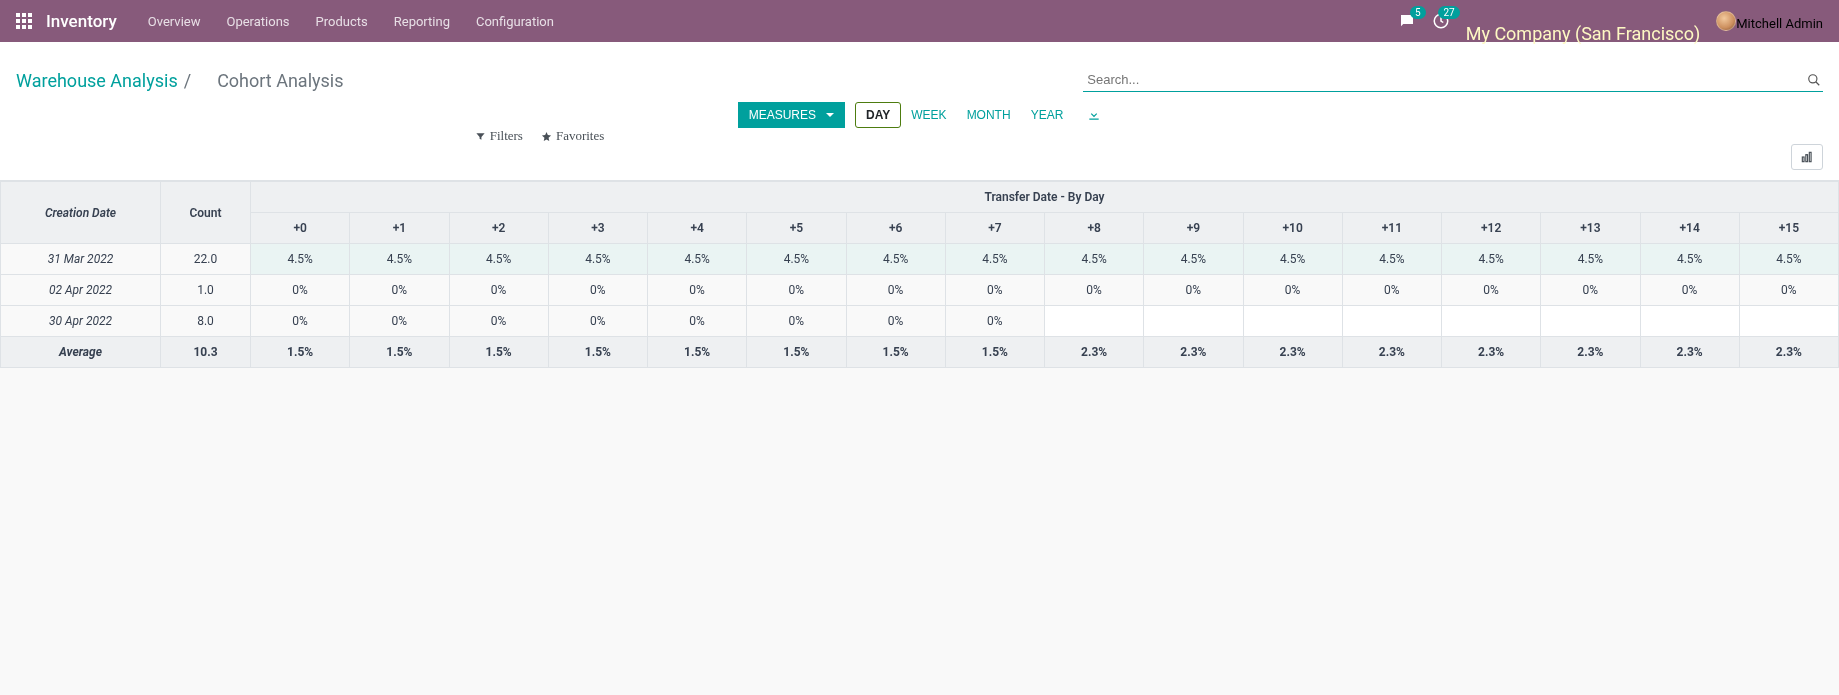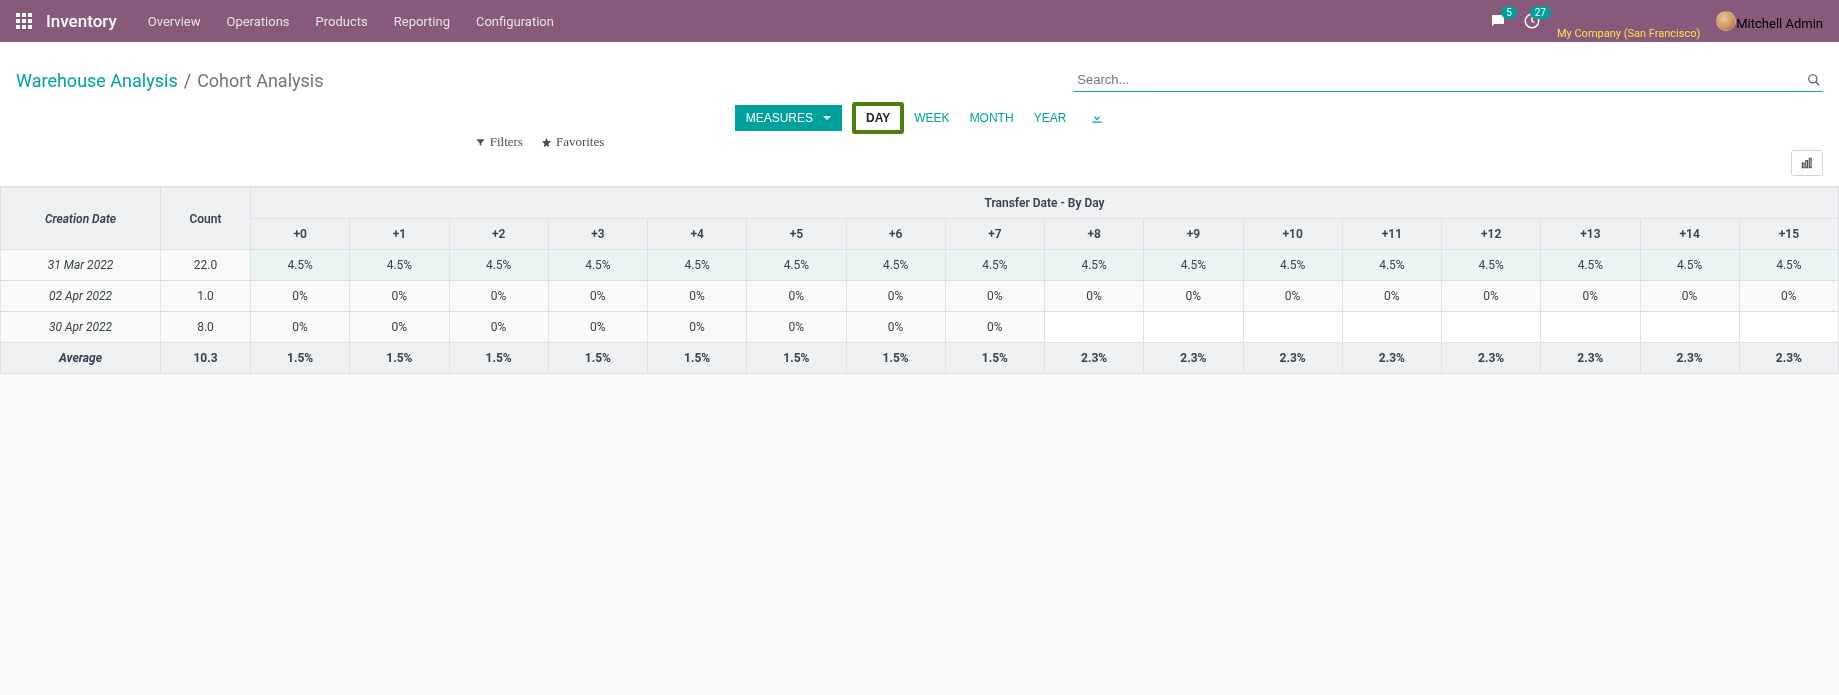--- a/index.html
+++ b/index.html
@@ -8,42 +8,42 @@
 
 .navbar { background: #875a7b; color: #fff; display: flex; align-items: center; height: 42px; padding: 16px 16px; }
 .navbar .apps-icon { width: 16px; height: 16px; margin-right: 14px; cursor: pointer; }
 .navbar .brand { font-size: 17px; font-weight: 500; margin-right: 22px; cursor: pointer; color:#fff; }
 .navbar .menu { display: flex; gap: 26px; margin-left: 9px; }
 .navbar .menu-item { color: #e8dfe6; font-size: 13px; cursor: pointer; }
 .navbar .spacer { flex: 1; }
 .navbar .right { display: flex; align-items: center; gap: 16px; }
 .navbar .chat-badge, .navbar .clock-badge { position: relative; cursor: pointer; display:flex; align-items:center; }
 .navbar .badge-pill { position: absolute; top: -6px; right: -10px; background: #00a09d; color: #fff; border-radius: 10px; font-size: 10px; padding: 1px 5px; min-width:14px; text-align:center; }
-.navbar .company { color: #fde047; font-size: 11px; cursor: pointer; margin-top: 24px; }
+.navbar .company { color: #fef9c3; font-size: 18px; cursor: pointer; margin-top: 24px; }
 .navbar .user { display: flex; align-items: flex-end; cursor: pointer; color: #000000; font-size: 13px; }
 .navbar .avatar { width: 20px; height: 20px; border-radius: 50%; background: radial-gradient(circle at 40% 35%, #f2c99d 0%, #cc8f5e 60%, #7a4a2c 100%); border: 1px solid rgba(255,255,255,0.3); }
 
 
 .control-panel { background: #fff; border-bottom: 1px solid #dee2e6; padding: 26px 16px 0 16px; }
 .cp-top { display: flex; align-items: center; }
 .breadcrumb { display: flex; align-items: baseline; gap: 6px; font-size: 18px; }
 .breadcrumb .bc-link { color: #00a09d; cursor: pointer; }
 .breadcrumb .bc-sep { color: #6c757d; }
-.breadcrumb .bc-current { color: #6c757d; font-weight: 400; }
+.breadcrumb .bc-current { color: #6c757d; font-weight: 400; margin-left: 20px; }
 .cp-top .spacer { flex: 1; }
 .search-wrap { flex: 1; max-width: 50%; position: relative; border-bottom: 1px solid #00a09d; display:flex; align-items:center; }
 .search-input { width: 100%; border: none; outline: none; font-size: 13px; padding: 4px 24px 4px 4px; }
 .search-icon { position: absolute; right: 2px; color: #6c757d; cursor: pointer; }
 
 .cp-bottom { display: flex; align-items: center; padding: 10px 0 10px 0; flex-direction: column; }
 .cp-left { display: flex; align-items: center; gap: 0; }
 .btn { border: 1px solid #ced4da; background: #fff; padding: 5px 10px; font-size: 12px; cursor: pointer; color: #495057; display:inline-flex; align-items:center; gap:4px; }
 .btn-primary { background: #00a09d; border-color: #00a09d; color: #fff; }
 .btn.text-teal { color: #00a09d; border: none; background: transparent; font-weight:500; }
-.btn.active-day { background:#fff; color:#212529; font-weight:700; border:4px solid #4d7c0f; border-radius:3px; }
+.btn.active-day { background:#fff; color:#212529; font-weight:700; border:1px solid #4d7c0f; border-radius:3px; }
 .caret-down::after { content: ""; display: inline-block; margin-left: 6px; border-top: 4px solid #fff; border-left: 4px solid transparent; border-right: 4px solid transparent; vertical-align: middle; }
 .download-icon { margin-left: 14px; color: #00a09d; cursor: pointer; }
 
 .cp-mid-spacer { flex: 1; }
 .filters-bar { display: flex; align-items: center; gap: 18px; padding-left: 0; font-family: Liberation Serif, serif; }
 .filter-btn { color: #495057; cursor: pointer; display: inline-flex; align-items: center; gap: 4px; font-size: 13px; }
 
 .cp-right { display: flex; align-items: center; margin-left: auto; }
 .view-switch { border: 1px solid #ced4da; border-radius: 3px; padding: 5px 8px; cursor: pointer; color: #495057; background:#fff; }
 

